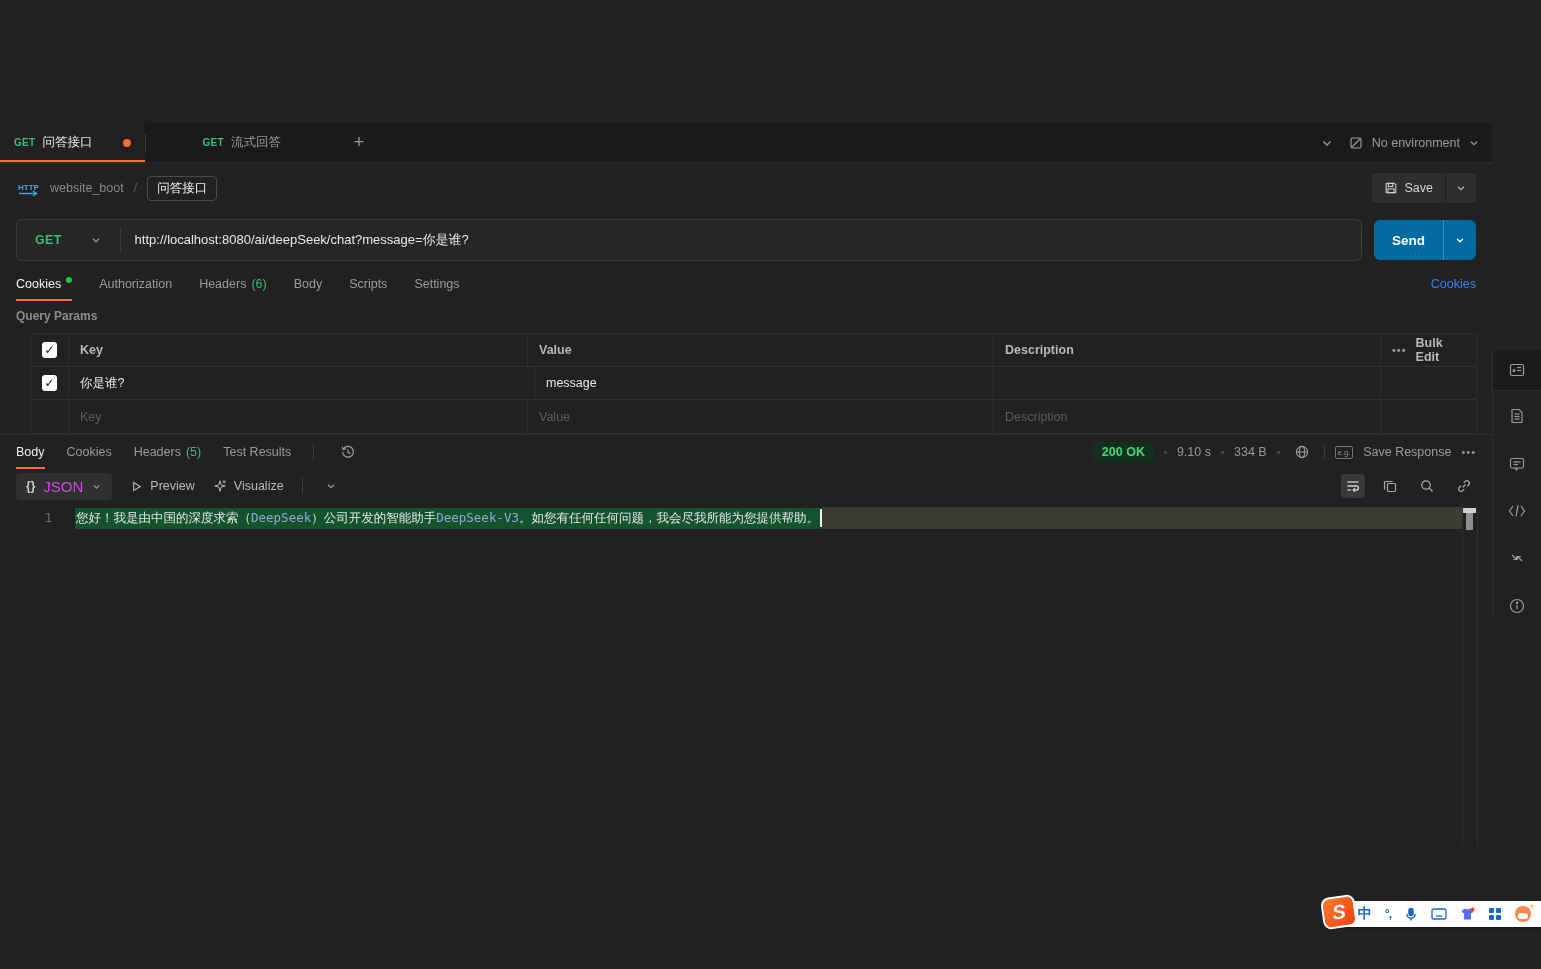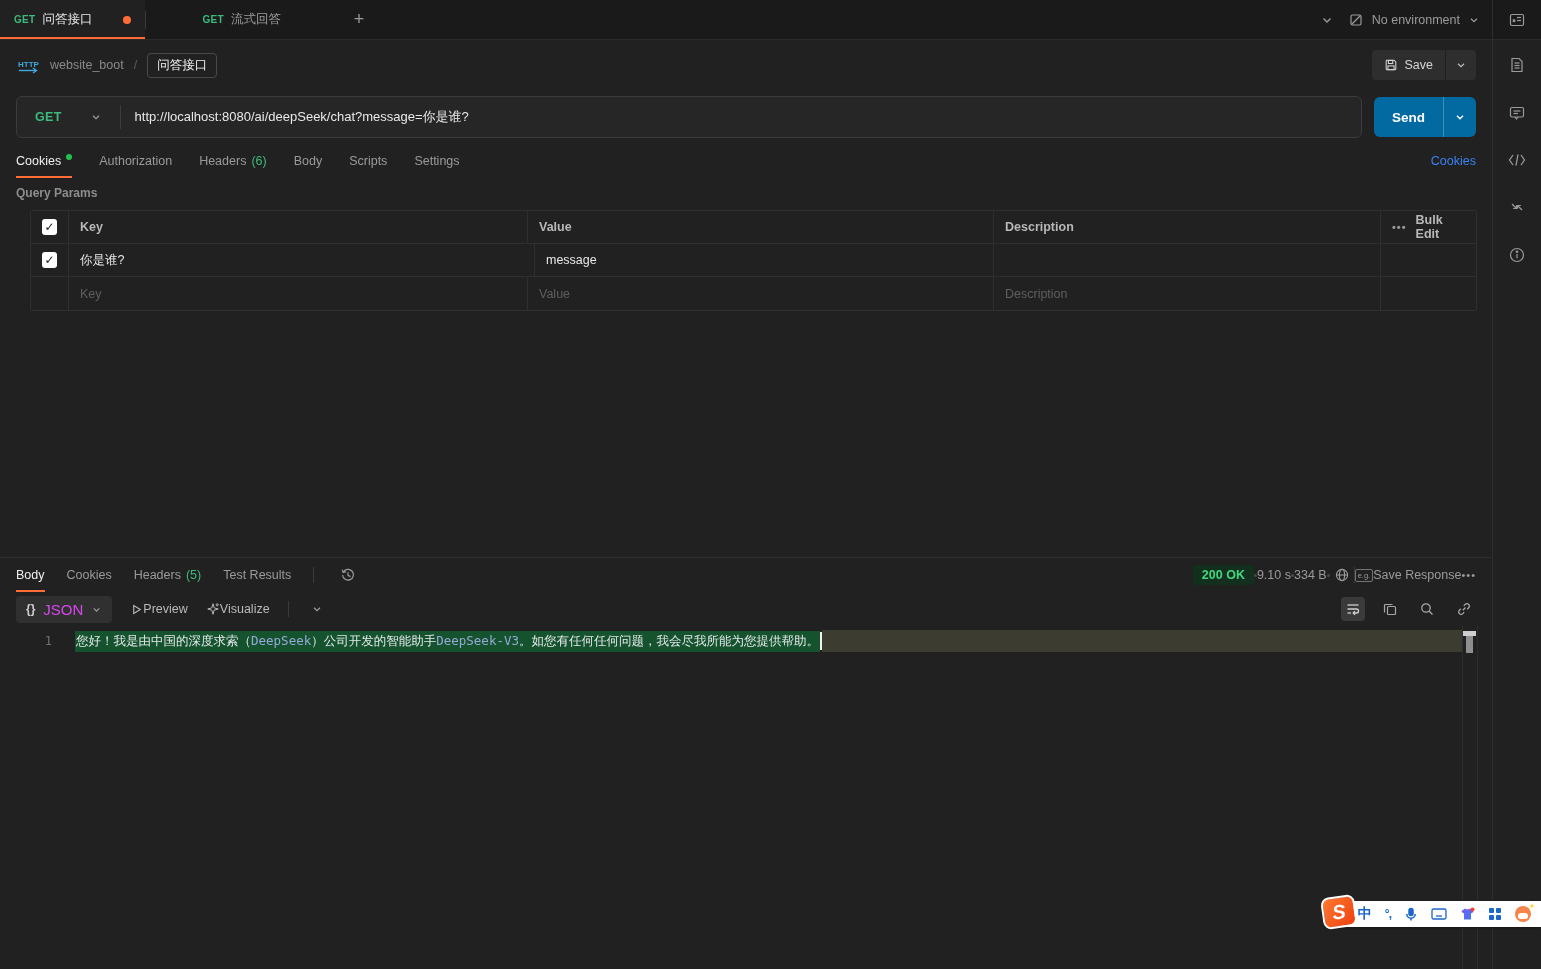--- a/index.html
+++ b/index.html
@@ -1,18 +1,18 @@
 <!DOCTYPE html>
 <html><head>
 <meta charset="utf-8">
 <style>
   * { margin:0; padding:0; box-sizing:border-box; }
   html,body { width:1541px; height:969px; overflow:hidden; }
   body { background:#212121; font-family:"Liberation Sans","DejaVu Sans",sans-serif; color:#e8e8e8; font-size:13px; }
-  .app { display:flex; width:1541px; height:969px; position:relative; }
+  .app { display:flex; width:1541px; height:969px; position:relative;align-items:center; }
   .main { width:1492px; display:flex; flex-direction:column; }
   svg { display:block; }
 
   
   .topbar { height:40px; background:#1a1a1a; display:flex; align-items:stretch; border-bottom:1px solid #2b2b2b; }
   .tab { display:flex; align-items:center; gap:7px; padding:0 14px; position:relative; cursor:pointer; }
   .tab.active { background:#212121; }
   .tab.active::after { content:""; position:absolute; left:0; right:0; bottom:0; height:2px; background:#ff6c37; }
   .tab .method { font-size:10px; font-weight:700; color:#3dba7c; letter-spacing:.3px; }
   .tab .ttl { color:#e8e8e8; font-size:12.5px; }
@@ -69,31 +69,31 @@
   .cb { width:16px; height:16px; background:#fff; border-radius:3px; color:#141414; font-size:12px; font-weight:700; display:flex; align-items:center; justify-content:center; cursor:pointer; }
   .ph { color:#5f5f5f; }
   .more-dots { color:#9a9a9a; letter-spacing:1px; font-size:11px; cursor:pointer; }
   .bulk-label { cursor:pointer; }
 
   .spacer { flex:1; }
 
   
   .resp { border-top:1px solid #2e2e2e; display:flex; flex-direction:column; height:412px; }
   .resp-tabs { height:34px; display:flex; align-items:center; padding:0 16px; gap:22px; }
-  .resp-meta { margin-left:auto; display:flex; align-items:center; color:#9a9a9a; font-size:12.5px; }
+  .resp-meta { margin-left:auto; display:flex; align-items:center; gap:10px; color:#9a9a9a; font-size:12.5px; }
   .status-badge { background:#13301f; color:#42d77d; font-weight:600; padding:3px 9px; border-radius:4px; font-size:12.5px; }
   .sep-dot { width:3px; height:3px; border-radius:50%; background:#4a4a4a; }
   .meta-divider { width:1px; height:16px; background:#3a3a3a; }
   .eg-box { border:1px solid #737373; border-radius:2px; font-size:7.5px; padding:1px 2px; color:#9a9a9a; }
   .save-resp { cursor:pointer; }
   .resp-toolbar { height:34px; display:flex; align-items:center; padding:0 16px; gap:18px; }
   .json-btn { display:flex; align-items:center; gap:8px; background:#303030; border-radius:4px; padding:5px 10px; cursor:pointer; }
   .json-btn .braces { color:#cfcfcf; font-weight:700; font-size:12px; }
   .json-btn .fmt { color:#d946ef; font-size:15px; }
-  .tool-item { display:flex; align-items:center; color:#b9b9b9; font-size:12.5px; cursor:pointer; }
+  .tool-item { display:flex; align-items:center; gap:7px; color:#b9b9b9; font-size:12.5px; cursor:pointer; }
   .tb-divider { width:1px; height:16px; background:#3a3a3a; }
   .resp-toolbar-right { margin-left:auto; display:flex; align-items:center; gap:13px; color:#a7a7a7; }
   .icon-btn { padding:4px; border-radius:4px; cursor:pointer; display:flex; }
   .icon-btn.active { background:#3a3a3a; }
 
   .resp-body { flex:1; position:relative; font-family:"DejaVu Sans Mono","Liberation Mono",monospace; font-size:12.5px; }
   .code-line { position:absolute; top:4px; left:0; right:30px; height:22px; display:flex; align-items:center; }
   .gutter { width:56px; text-align:right; color:#707070; padding-right:4px; font-size:12px; }
   .sel-text { margin-left:19px; background:#14532d; padding:2px 1px; white-space:nowrap; }
   .sel-text .cjk { color:#e6e8ec; }

